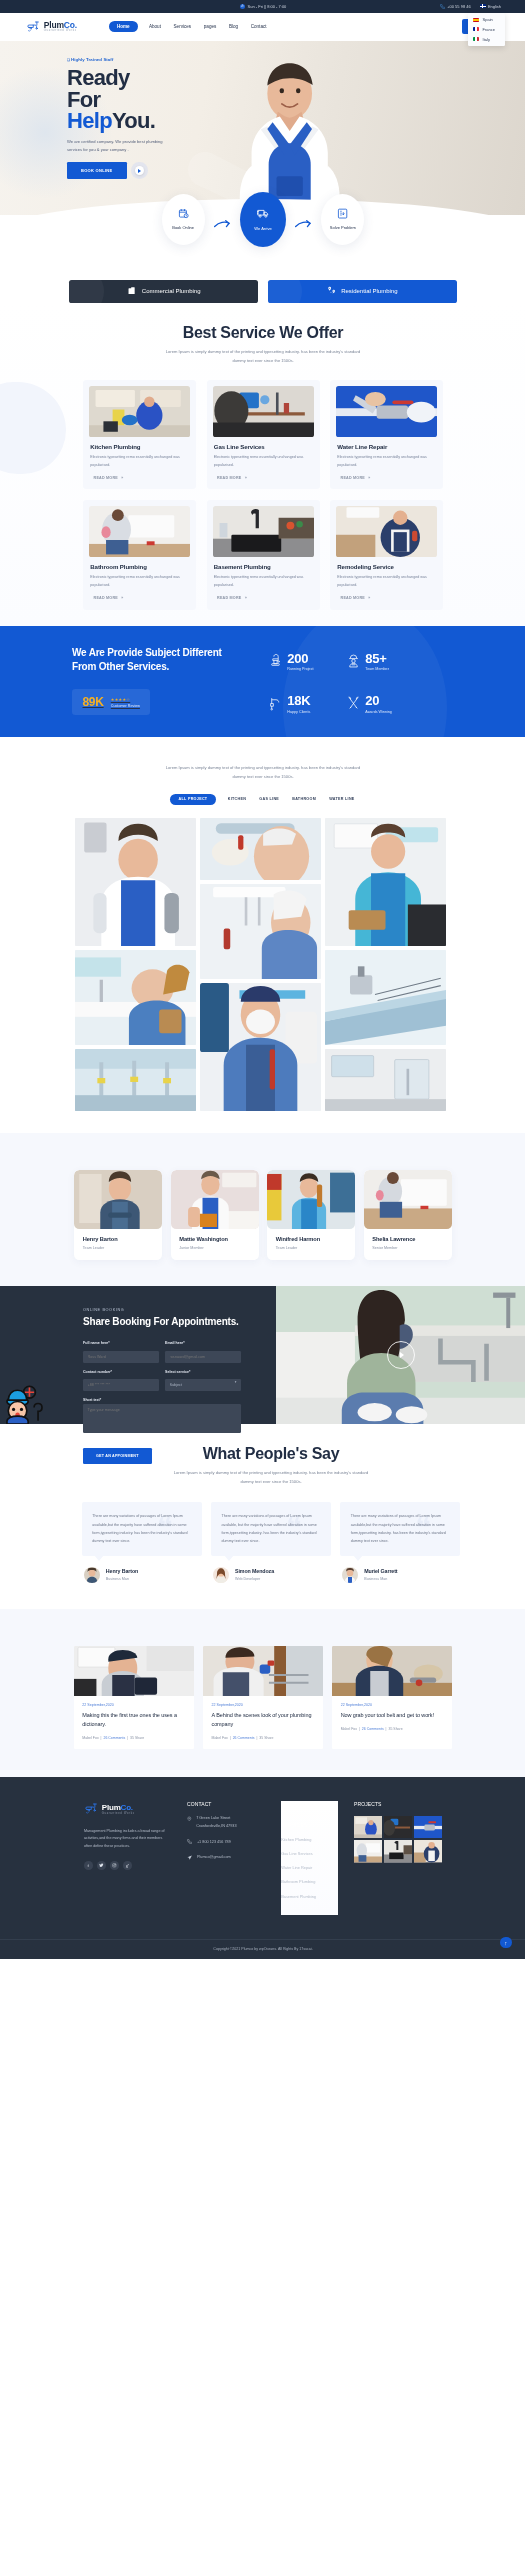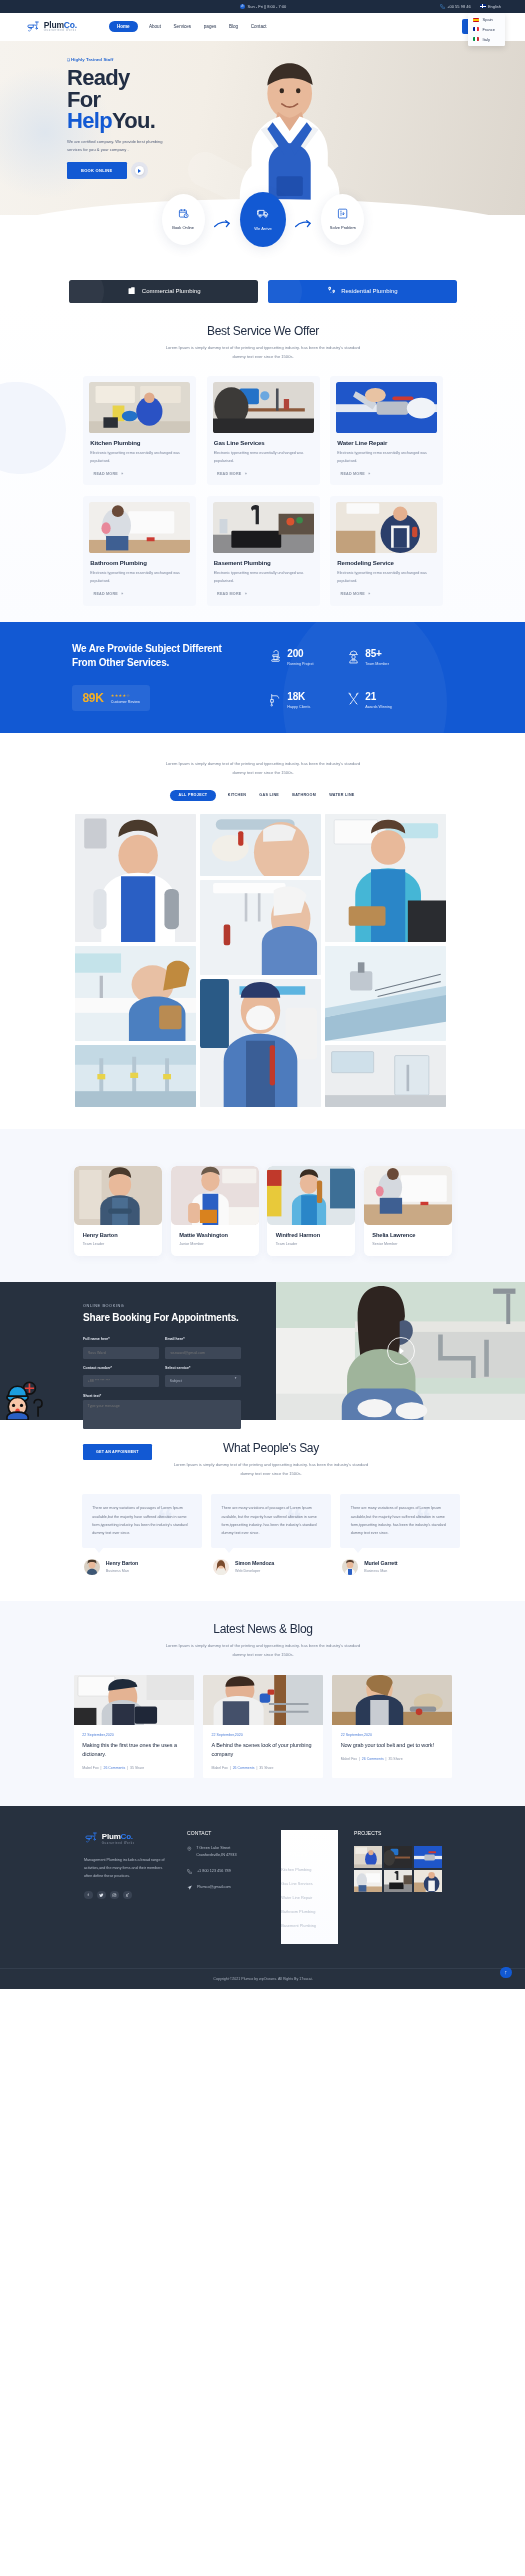--- a/index.html
+++ b/index.html
@@ -124,21 +124,21 @@
     justify-content:center; gap:5.3px; cursor:pointer; position:relative; overflow:hidden;
     font-size:6px; color:#fff; font-weight:500;
   }
   .tab.dark { background:#27313f; }
   .tab.blue { background:#1259d3; }
   .tab:after { content:""; position:absolute; left:-14.5px; top:-13px; width:49px; height:49px;
     border-radius:50%; background:rgba(255,255,255,.045); }
 
   
   .sec-head { text-align:center; }
-  .sec-title { font-size:12px; font-weight:normal; color:#222e44; letter-spacing:-0.3px; }
+  .sec-title { font-size:16px; font-weight:bold; color:#222e44; letter-spacing:-0.3px; }
   .sec-sub { font-size:4.1px; color:#7a8496; line-height:2.25; margin-top:5.3px; }
 
   
   .services { background:linear-gradient(#fff 0%, #fbfcff 100%); padding:21px 0 16px; position:relative; }
   .svc-blob { position:absolute; left:-26px; top:79px; width:92px; height:92px;
     background:#f2f5fc; border-radius:45% 55% 50% 50%; }
   .svc-grid { display:grid; grid-template-columns:repeat(3,113px); gap:10.5px;
     justify-content:center; margin-top:14.5px; position:relative; }
   .svc-card { background:#f6f8fd; border-radius:3.3px; padding:6px 6px 9.2px; }
   .svc-img { width:101px; height:51px; border-radius:2.6px; overflow:hidden; }
@@ -149,28 +149,28 @@
   .svc-more span { color:#8a93a5; margin-left:3.3px; }
 
   
   .stats { background:#1259d3; padding:20px 0 22.4px; position:relative; overflow:hidden; }
   .stats-ellipse { position:absolute; right:79px; top:-20px; width:164px; height:204px;
     border-radius:50%; background:rgba(255,255,255,.045); }
   .stats-in { display:flex; position:relative; padding:0 72px; }
   .stats-left { width:164px; }
   .stats-h { font-size:10px; font-weight:bold; color:#fff; line-height:1.45; letter-spacing:-0.2px; }
   .review-box { margin-top:14.5px; background:rgba(255,255,255,.09); border-radius:3.3px;
-    padding:6px 10.5px; display:inline-flex; align-items:center; gap:7.2px; }
+    padding:6px 10.5px; display:inline-flex; align-items:center; gap:7.2px;text-decoration:underline; }
   .review-num { font-size:12px; font-weight:bold; color:#f5b024; letter-spacing:-0.3px; }
   .review-stars { font-size:4px; color:#f5b024; letter-spacing:0.3px; }
   .review-lbl { font-size:3.7px; color:#e6edfb; margin-top:2px; }
   .stats-right { display:grid; grid-template-columns:repeat(2,78px); row-gap:21px; margin-left:33px; margin-top:5.3px; }
   .stat { display:flex; align-items:center; gap:5.3px; }
   .stat-ico { color:#fff; }
-  .stat-num { font-size:10px; font-weight:bold; color:#fff; line-height:1; letter-spacing:-0.2px; }
+  .stat-num { font-size:13px; font-weight:bold; color:#fff; line-height:1; letter-spacing:-0.2px; }
   .stat-lbl { font-size:3.7px; color:#dce7fb; margin-top:2.6px; }
 
   
   .projects { background:#fff; padding:20px 0 22.4px; }
   .filters { display:flex; justify-content:center; gap:10.5px; margin-top:13px; }
   .filter { font-size:3.7px; font-weight:bold; color:#35425c; letter-spacing:0.3px; cursor:pointer; padding:2.6px 1.3px; }
   .filter.active { background:#1259d3; color:#fff; border-radius:13px; padding:3.3px 8.5px; }
   .gallery { width:376px; margin:13px auto 0; display:grid;
     grid-template-columns:121px 121px 121px; grid-auto-rows:29px; gap:4px; }
   .gi { overflow:hidden; border-radius:0.7px; }
@@ -659,21 +659,21 @@
           <span class="stat-ico">
             <svg width="13" height="16" viewBox="0 0 24 28" fill="none" stroke="currentColor" stroke-width="1.4">
                 <path d="M4 4l14 19"></path>
                 <path d="M20 4L6 23"></path>
                 <path d="M3 3l3 1 1 3"></path>
                 <path d="M21 3l-3 1-1 3"></path>
                 <path d="M16 21l3 3M8 21l-3 3"></path>
               </svg>
           </span>
           <div>
-              <div class="stat-num">21</div>
+              <div class="stat-num">20</div>
               <div class="stat-lbl">Awards Winning</div>
             </div>
         </div>
 
       </div>
     </div>
   </div>
 
   <div class="projects">
     <div class="sec-head">
@@ -1018,24 +1018,20 @@
               <div class="testi-name">Muriel Garrett</div>
               <div class="testi-role">Business Man</div>
             </div>
         </div>
       </div>
 
     </div>
   </div>
 
   <div class="blog">
-    <div class="sec-head">
-      <div class="sec-title">Latest News &amp; Blog</div>
-      <div class="sec-sub" style="width:197px;margin-left:auto;margin-right:auto;">Lorem Ipsum is simply dummy text of the printing and typesetting industry. has been the industry's standard dummy text ever since the 1500s.</div>
-    </div>
     <div class="blog-grid">
 
       <div class="blog-card">
         <div class="blog-img">
           <svg class="ph" viewBox="0 0 182 76" preserveAspectRatio="none">
               <rect width="182" height="76" fill="#eeeeee"></rect>
               <rect x="6" y="2" width="56" height="30" rx="2" fill="#fbfbfb" stroke="#dcdcdc"></rect>
               <rect x="110" y="0" width="72" height="38" fill="#e5e5e5"></rect>
               <ellipse cx="74" cy="34" rx="22" ry="26" fill="#e4b393"></ellipse>
               <path d="M52 20c0-9 10-14 22-14s22 5 22 12l-44 6z" fill="#1e2a3a"></path>

